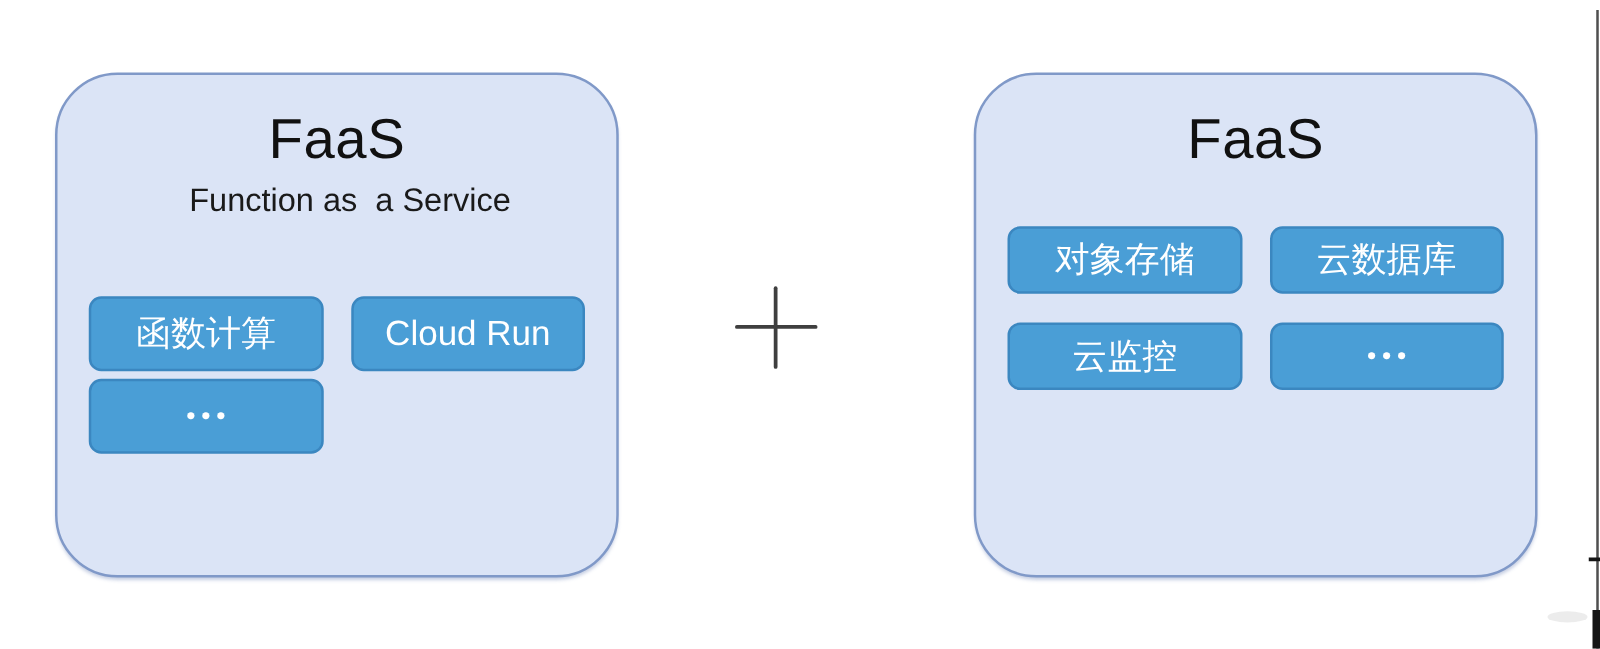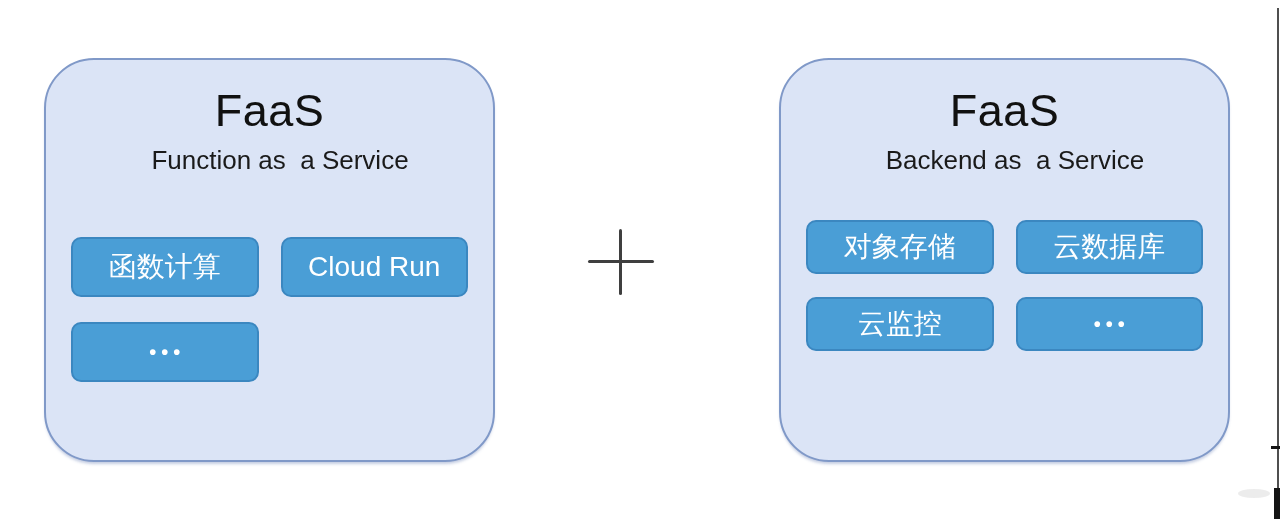--- a/index.html
+++ b/index.html
@@ -46,21 +46,21 @@
     padding-left: 21px;
   }
   .grid {
     display: grid;
     grid-template-columns: 1fr 1fr;
     column-gap: 22px;
     padding: 0 25px;
   }
   .panel.faas .grid {
     margin-top: 62px;
-    row-gap: 25px;
+    row-gap: 6px;
     grid-auto-rows: 60px;
   }
   .panel.baas .grid {
     margin-top: 45px;
     row-gap: 23px;
     grid-auto-rows: 54px;
     border-radius: 17px;
   }
   .chip {
     box-sizing: border-box;
@@ -156,21 +156,20 @@
     </div>
   </section>
 
   <div class="plus">
     <div class="bar-h"></div>
     <div class="bar-v"></div>
   </div>
 
   <section class="panel baas">
     <h2 class="panel-title">FaaS</h2>
-    <div class="panel-subtitle">Backend as  a Service</div>
     <div class="grid">
       <div class="chip">对象存储</div>
       <div class="chip">云数据库</div>
       <div class="chip">云监控</div>
       <div class="chip dots">•••</div>
     </div>
   </section>
 
   <div class="edge-line"></div>
   <div class="edge-tick"></div>

